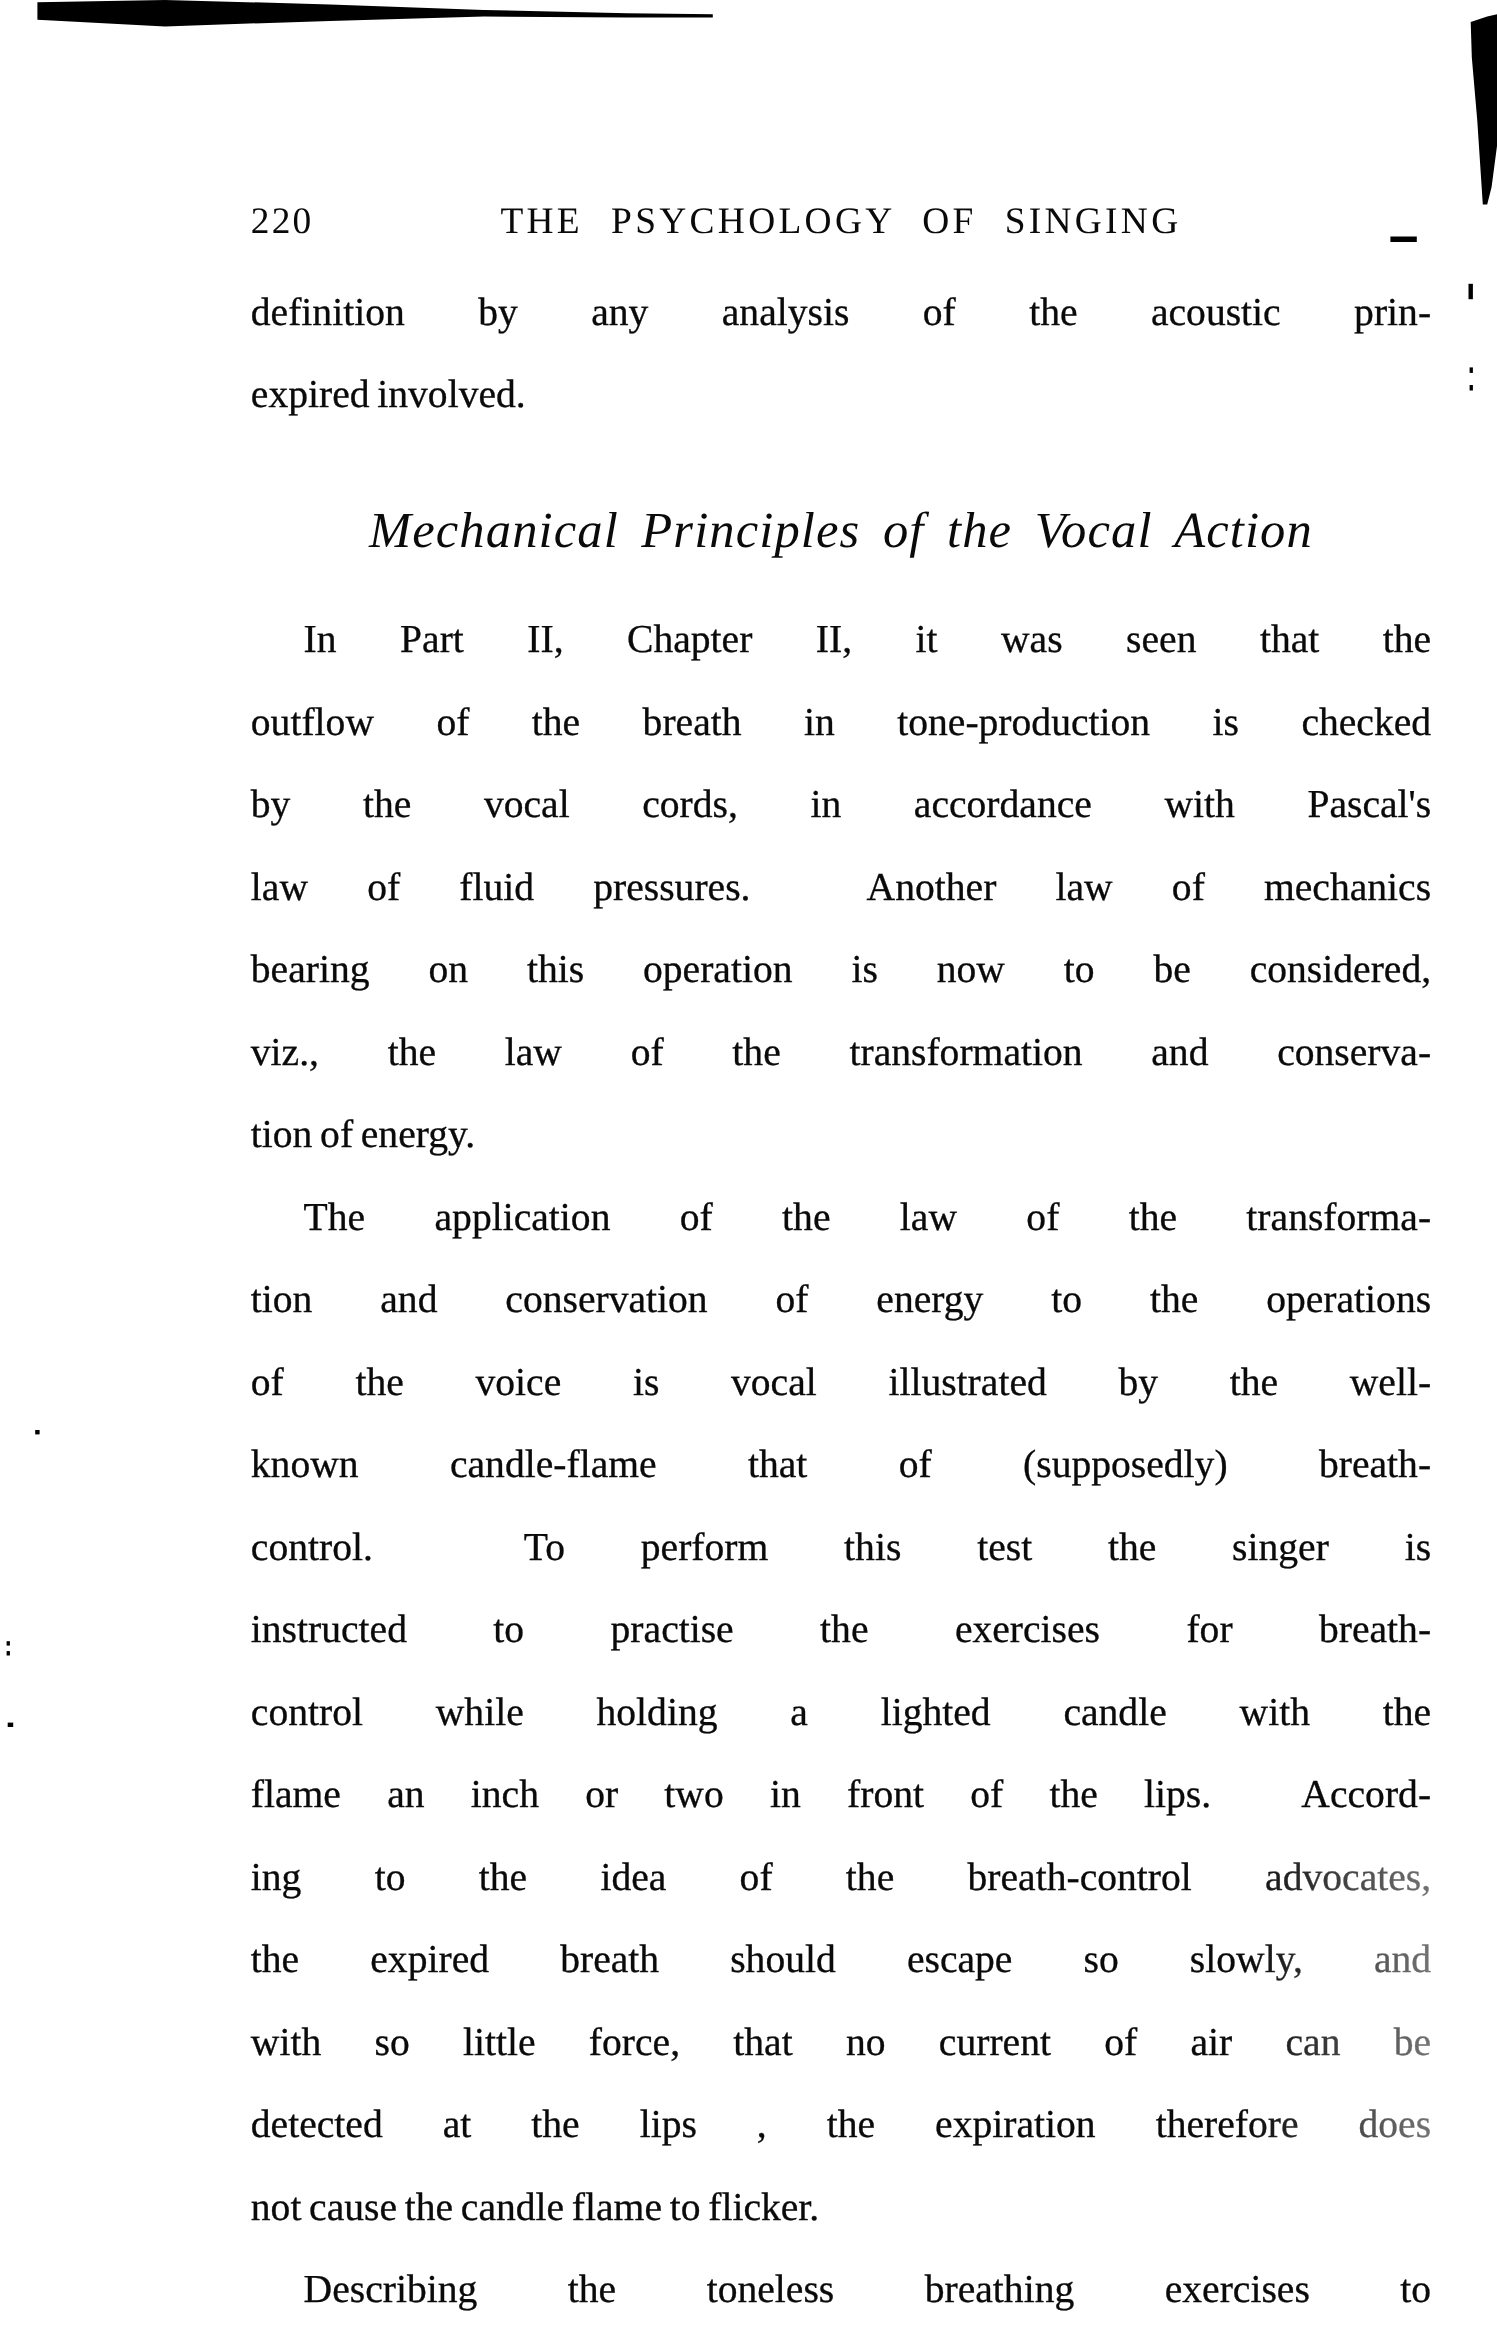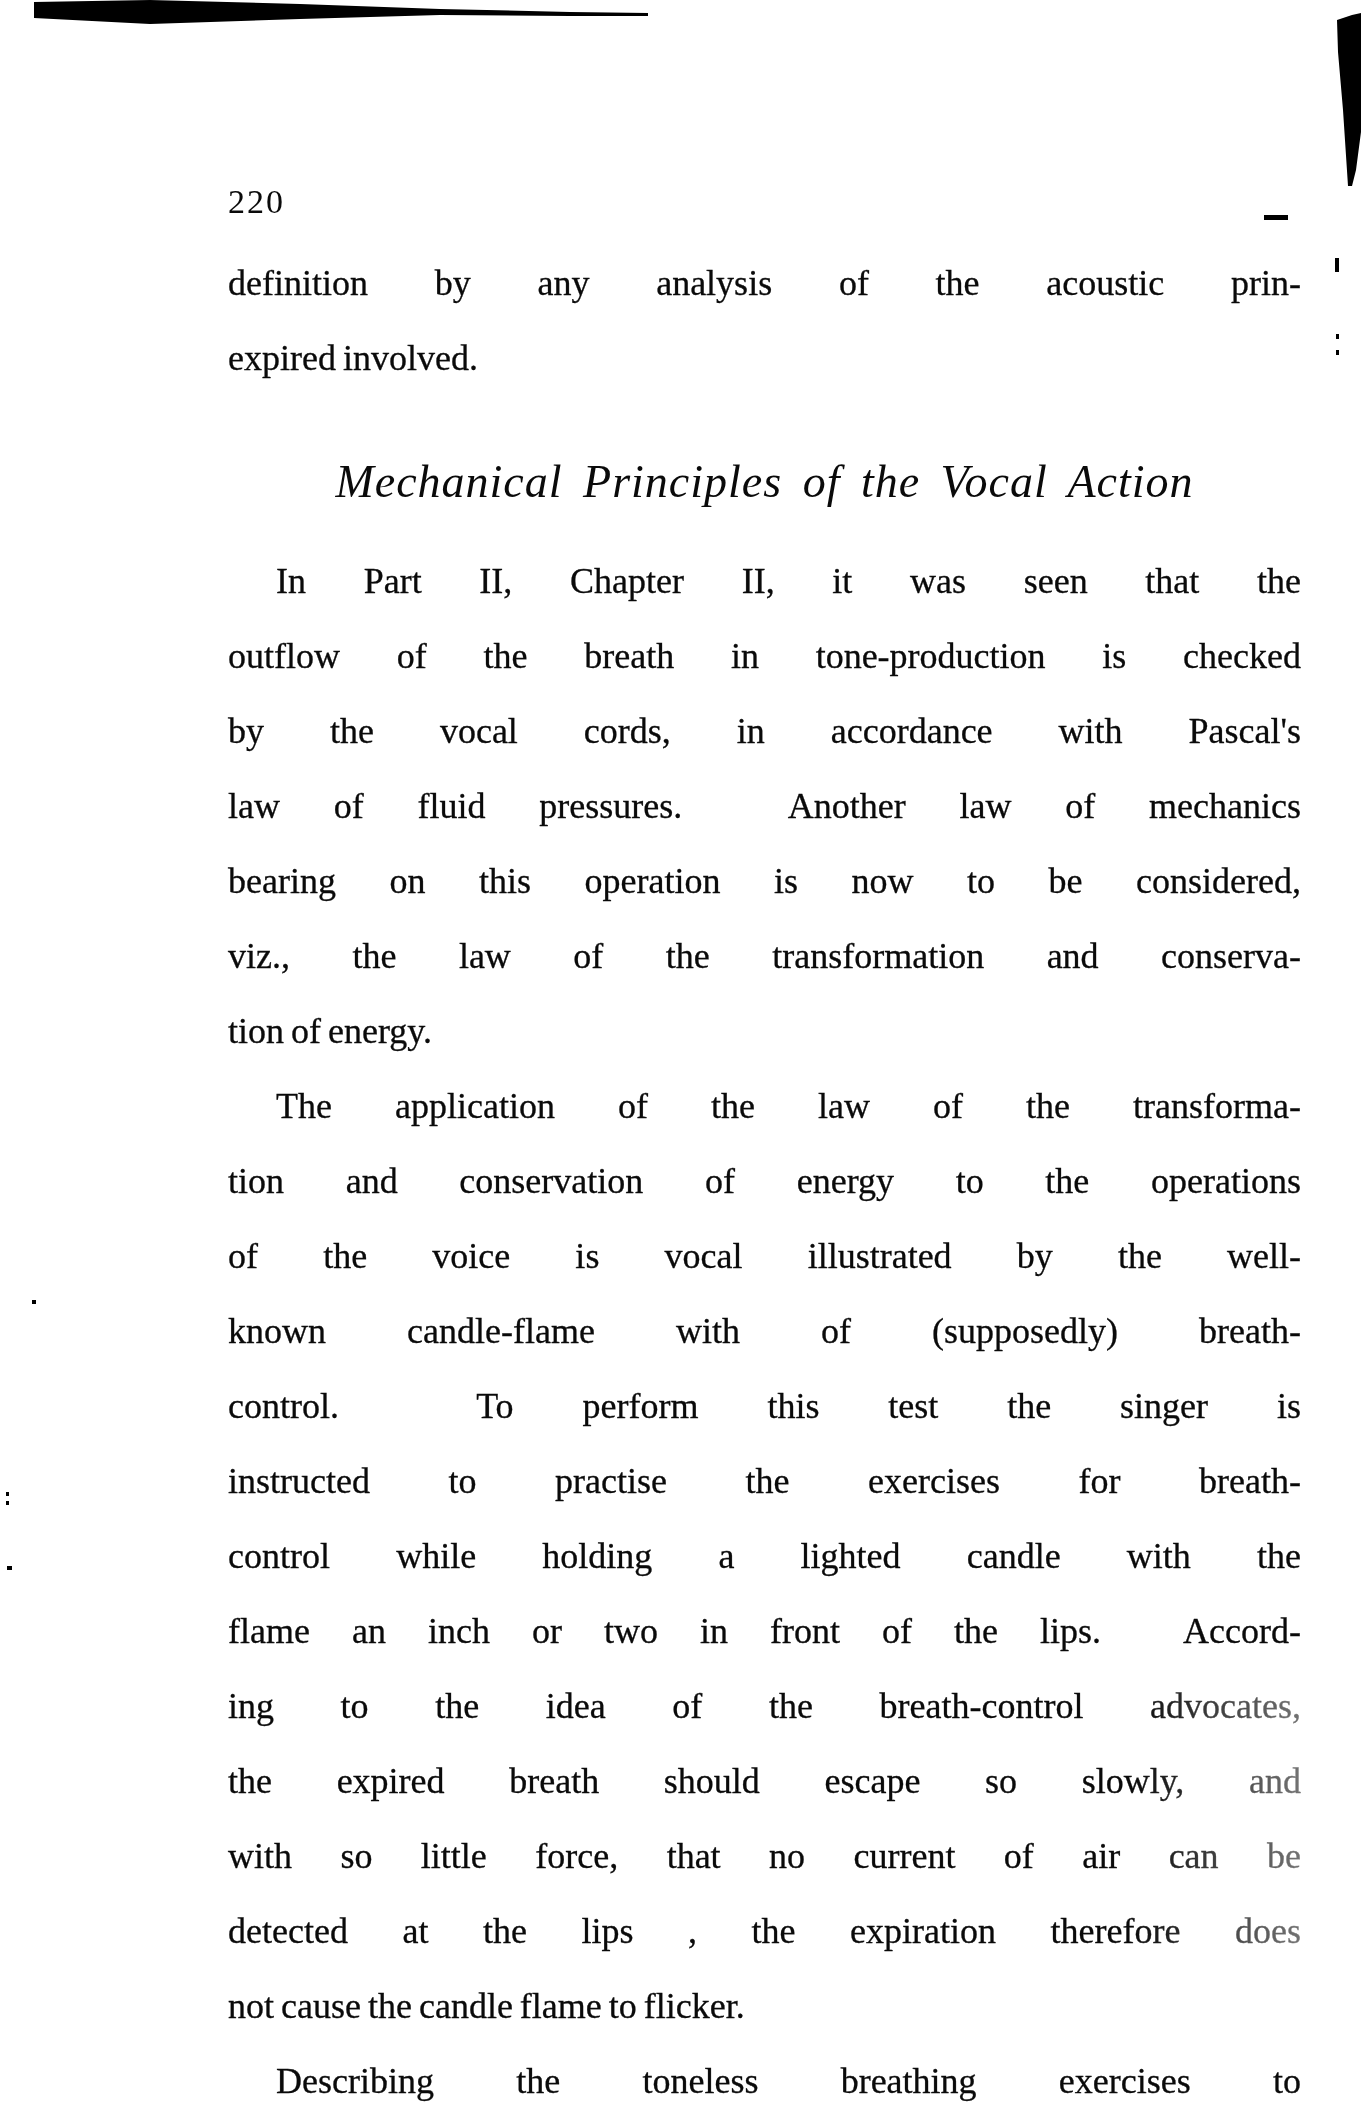--- a/index.html
+++ b/index.html
@@ -100,20 +100,21 @@
   <rect fill="#000" x="32" y="1300" width="4" height="4"></rect>
   <rect fill="#000" x="6" y="1492" width="3" height="4"></rect>
   <rect fill="#000" x="6" y="1501" width="3" height="4"></rect>
   <rect fill="#000" x="7" y="1566" width="5" height="4"></rect>
 </svg>
 
 <div class="page">
 
   <div class="header-row">
     <span class="page-number">220</span>
+    <span class="running-title">THE PSYCHOLOGY OF SINGING</span>
   </div>
 
   <div class="para p1">
     <div class="line">definition by any analysis of the acoustic prin-</div>
     <div class="line para-end">expired involved.</div>
   </div>
 
   <div class="section-heading">Mechanical Principles of the Vocal Action</div>
 
   <div class="para p2">
@@ -123,21 +124,21 @@
     <div class="line">law of fluid pressures.&nbsp; Another law of mechanics</div>
     <div class="line">bearing on this operation is now to be considered,</div>
     <div class="line">viz., the law of the transformation and conserva-</div>
     <div class="line para-end">tion of energy.</div>
   </div>
 
   <div class="para p3">
     <div class="line indent">The application of the law of the transforma-</div>
     <div class="line">tion and conservation of energy to the operations</div>
     <div class="line">of the voice is vocal illustrated by the well-</div>
-    <div class="line">known candle-flame with of (supposedly) breath-</div>
+    <div class="line">known candle-flame that of (supposedly) breath-</div>
     <div class="line">control.&nbsp; To perform this test the singer is</div>
     <div class="line">instructed to practise the exercises for breath-</div>
     <div class="line">control while holding a lighted candle with the</div>
     <div class="line">flame an inch or two in front of the lips.&nbsp; Accord-</div>
     <div class="line">ing to the idea of the breath-control advocates,</div>
     <div class="line">the expired breath should escape so slowly, and</div>
     <div class="line">with so little force, that no current of air can be</div>
     <div class="line">detected at the lips , the expiration therefore does</div>
     <div class="line para-end">not cause the candle flame to flicker.</div>
   </div>

